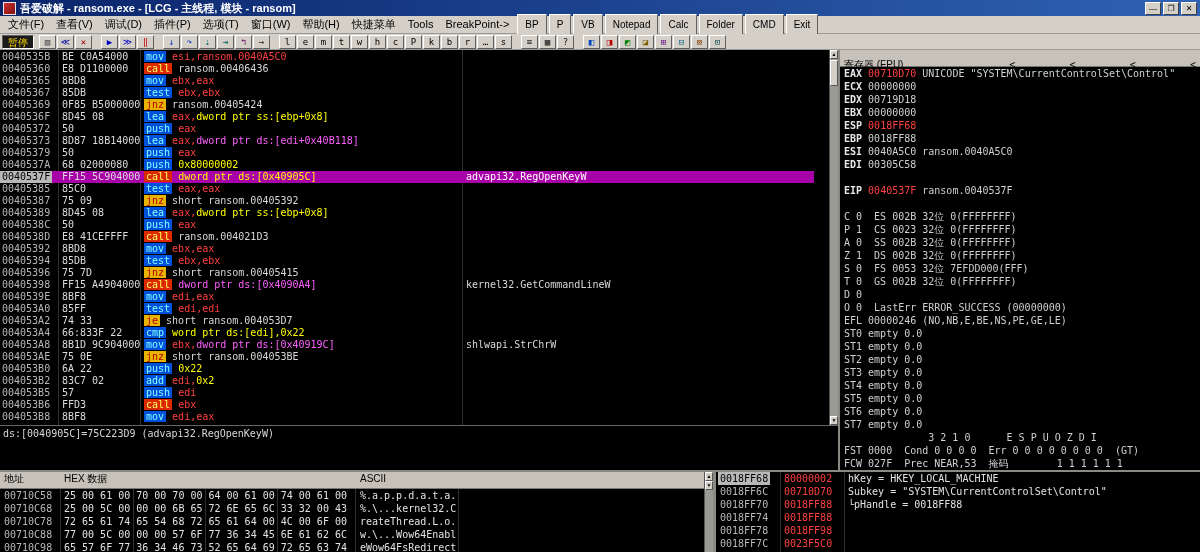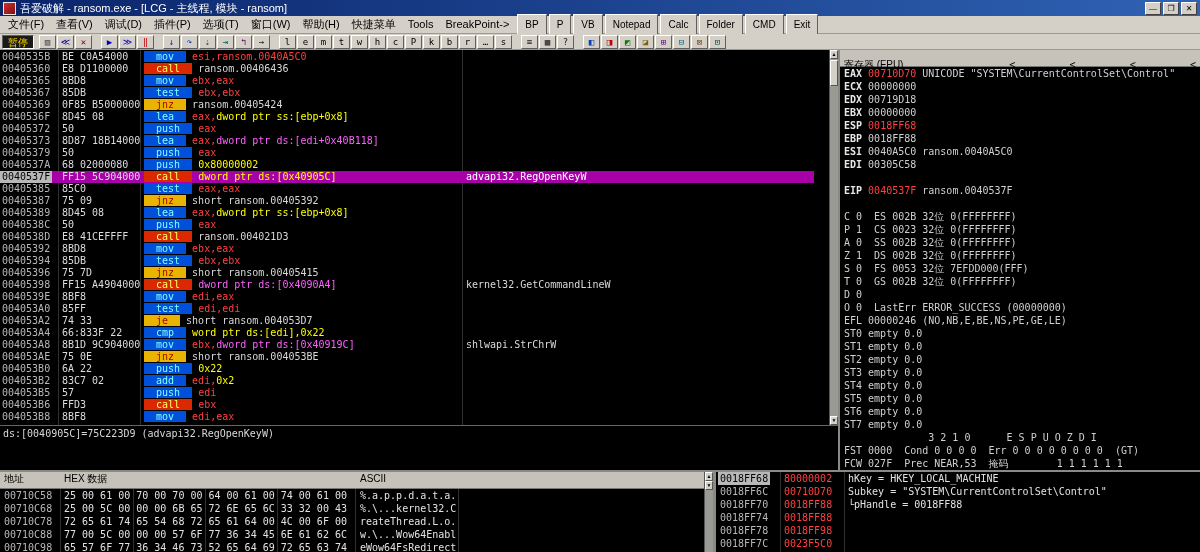--- a/index.html
+++ b/index.html
@@ -1,21 +1,21 @@
 <!DOCTYPE html>
 <html><head>
 <meta charset="utf-8">
 <style>
   html,body{margin:0;padding:0;background:#444;}
   .app{position:relative;width:1200px;height:552px;background:#000;font-family:"Liberation Sans",sans-serif;overflow:hidden;}
 
   
   .titlebar{position:absolute;left:0;top:0;width:100%;height:16px;background:linear-gradient(90deg,#0a246a,#2f62b4);display:flex;align-items:center;padding:0 3px;box-sizing:border-box;}
   .app-icon{width:11px;height:11px;background:linear-gradient(135deg,#d03030,#801010);border:1px solid #e8e8e8;margin-right:4px;flex:none;}
-  .title-text{color:#fff;font-size:11px;font-weight:normal;white-space:nowrap;}
+  .title-text{color:#fff;font-size:11px;font-weight:bold;white-space:nowrap;}
   .win-btns{margin-left:auto;display:flex;gap:2px;}
   .wbtn{width:16px;height:13px;background:#D4D0C8;border:1px solid;border-color:#fff #404040 #404040 #fff;font-size:8px;line-height:11px;text-align:center;color:#000;box-sizing:border-box;}
 
   
   .menubar{position:absolute;top:16px;left:0;height:18px;width:100%;background:#D4D0C8;display:flex;align-items:center;font-size:11px;color:#000;padding-left:2px;box-sizing:border-box;border-bottom:1px solid #9a9a9a;white-space:nowrap;}
   .menu-item{padding:1px 6px;}
   .menu-btn{margin-left:2px;padding:4px 7px;background:#D4D0C8;border:1px solid;border-color:#fff #606060 #606060 #fff;font-size:10px;line-height:13px;}
 
   
   .toolbar{position:absolute;top:34px;left:0;height:16px;width:100%;background:#D4D0C8;display:flex;align-items:center;padding-left:2px;box-sizing:border-box;border-bottom:1px solid #9a9a9a;}
@@ -33,21 +33,21 @@
   .disasm{position:absolute;left:0;top:50px;width:838px;height:375px;background:#000;box-sizing:border-box;overflow:hidden;}
   #disasm-rows{position:absolute;left:0;top:1px;right:24px;z-index:1;}
   .drow{position:relative;height:12px;font:10px/12px "DejaVu Sans Mono",monospace;white-space:pre;}
   .drow.sel{background:#A800A8;}
   .daddr{position:absolute;left:2px;color:#B8B8B8;}
   .daddr.eip{background:#B8B8B8;color:#000;left:0;padding:0 2px;}
   .dbytes{position:absolute;left:62px;color:#DCDCDC;}
   .dins{position:absolute;left:144px;}
   .dcmt{position:absolute;left:466px;color:#D8D8D8;}
   .drow.sel .dcmt{color:#FFFFFF;}
-  .mn{padding:0 12px;}
+  .mn{padding:0 2px;}
   .mn-b{background:#0050DC;color:#7FFFFF;}
   .mn-c{background:#DC2800;color:#FFFF60;}
   .mn-j{background:#E8B400;color:#B40000;}
   .op-reg{color:#FF4040;}
   .op-imm{color:#FFFF00;}
   .op-mem{color:#FF60FF;}
   .op-code{color:#D8D8D8;}
 
   
   .vscroll{position:absolute;top:0;right:0;width:9px;bottom:0;background:#9A9A94;border-left:1px solid #555;box-sizing:border-box;z-index:2;}

